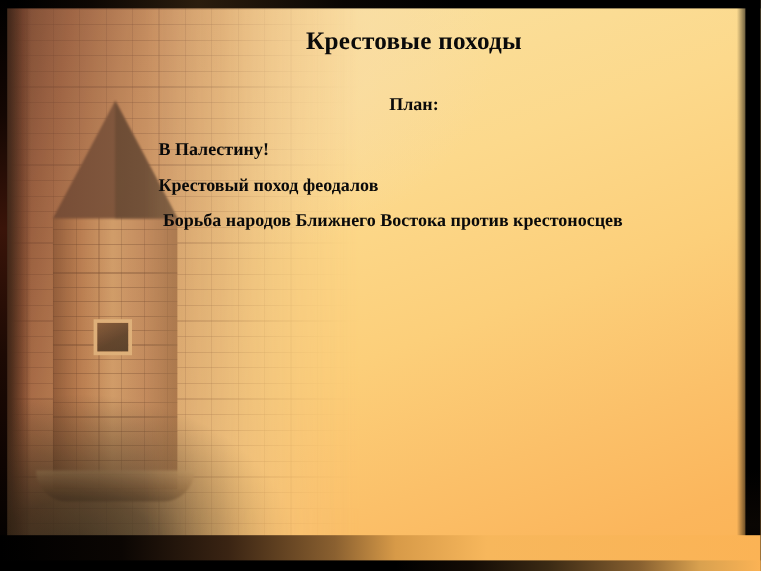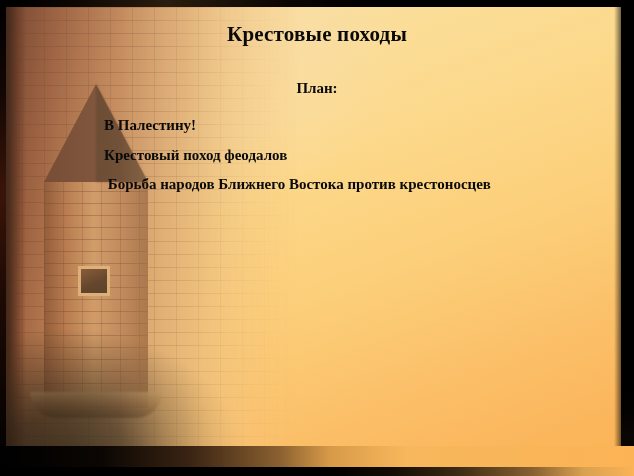--- a/index.html
+++ b/index.html
@@ -267,20 +267,21 @@
     background: linear-gradient(to right,
       rgba(0,0,0,0) 0%, rgba(0,0,0,0.55) 100%);
   }
 
   
 
   .content {
     position: absolute;
     inset: 0;
     color: #0a0a0a;
+    margin-left: 28px;
   }
 
   .slide-title {
     position: absolute;
     top: 22px;
     left: 0;
     width: 634px;
     text-align: center;
     font-size: 21px;
     font-weight: bold;

